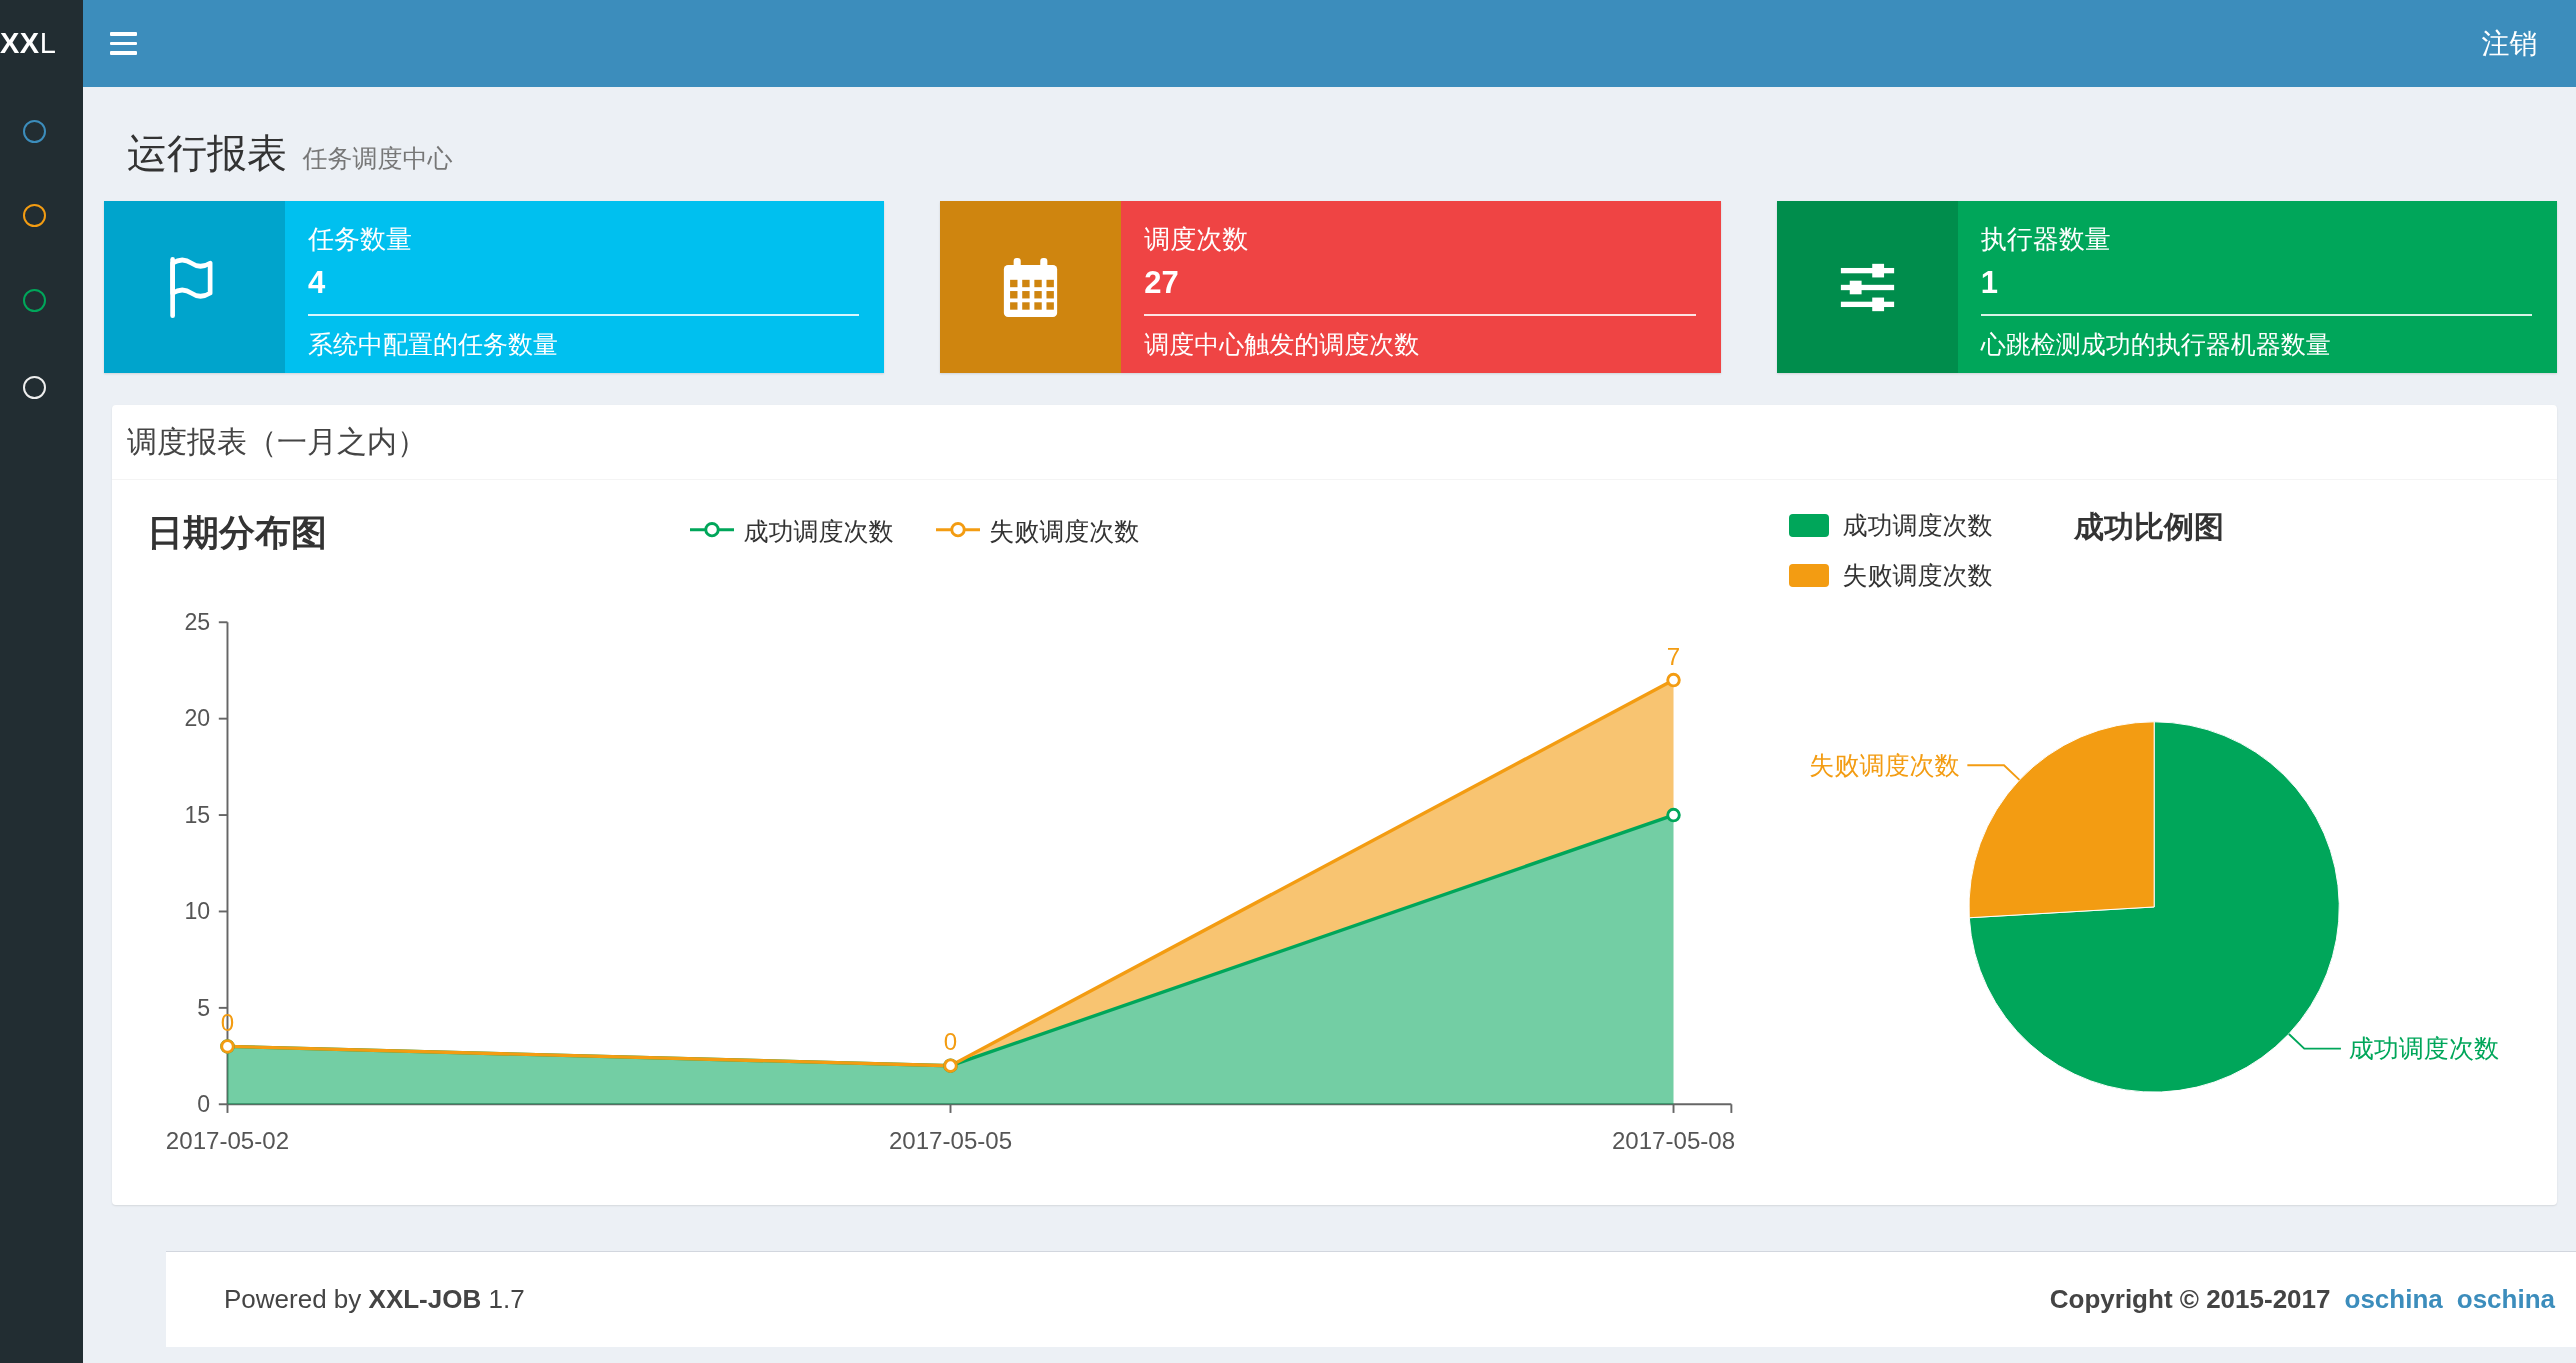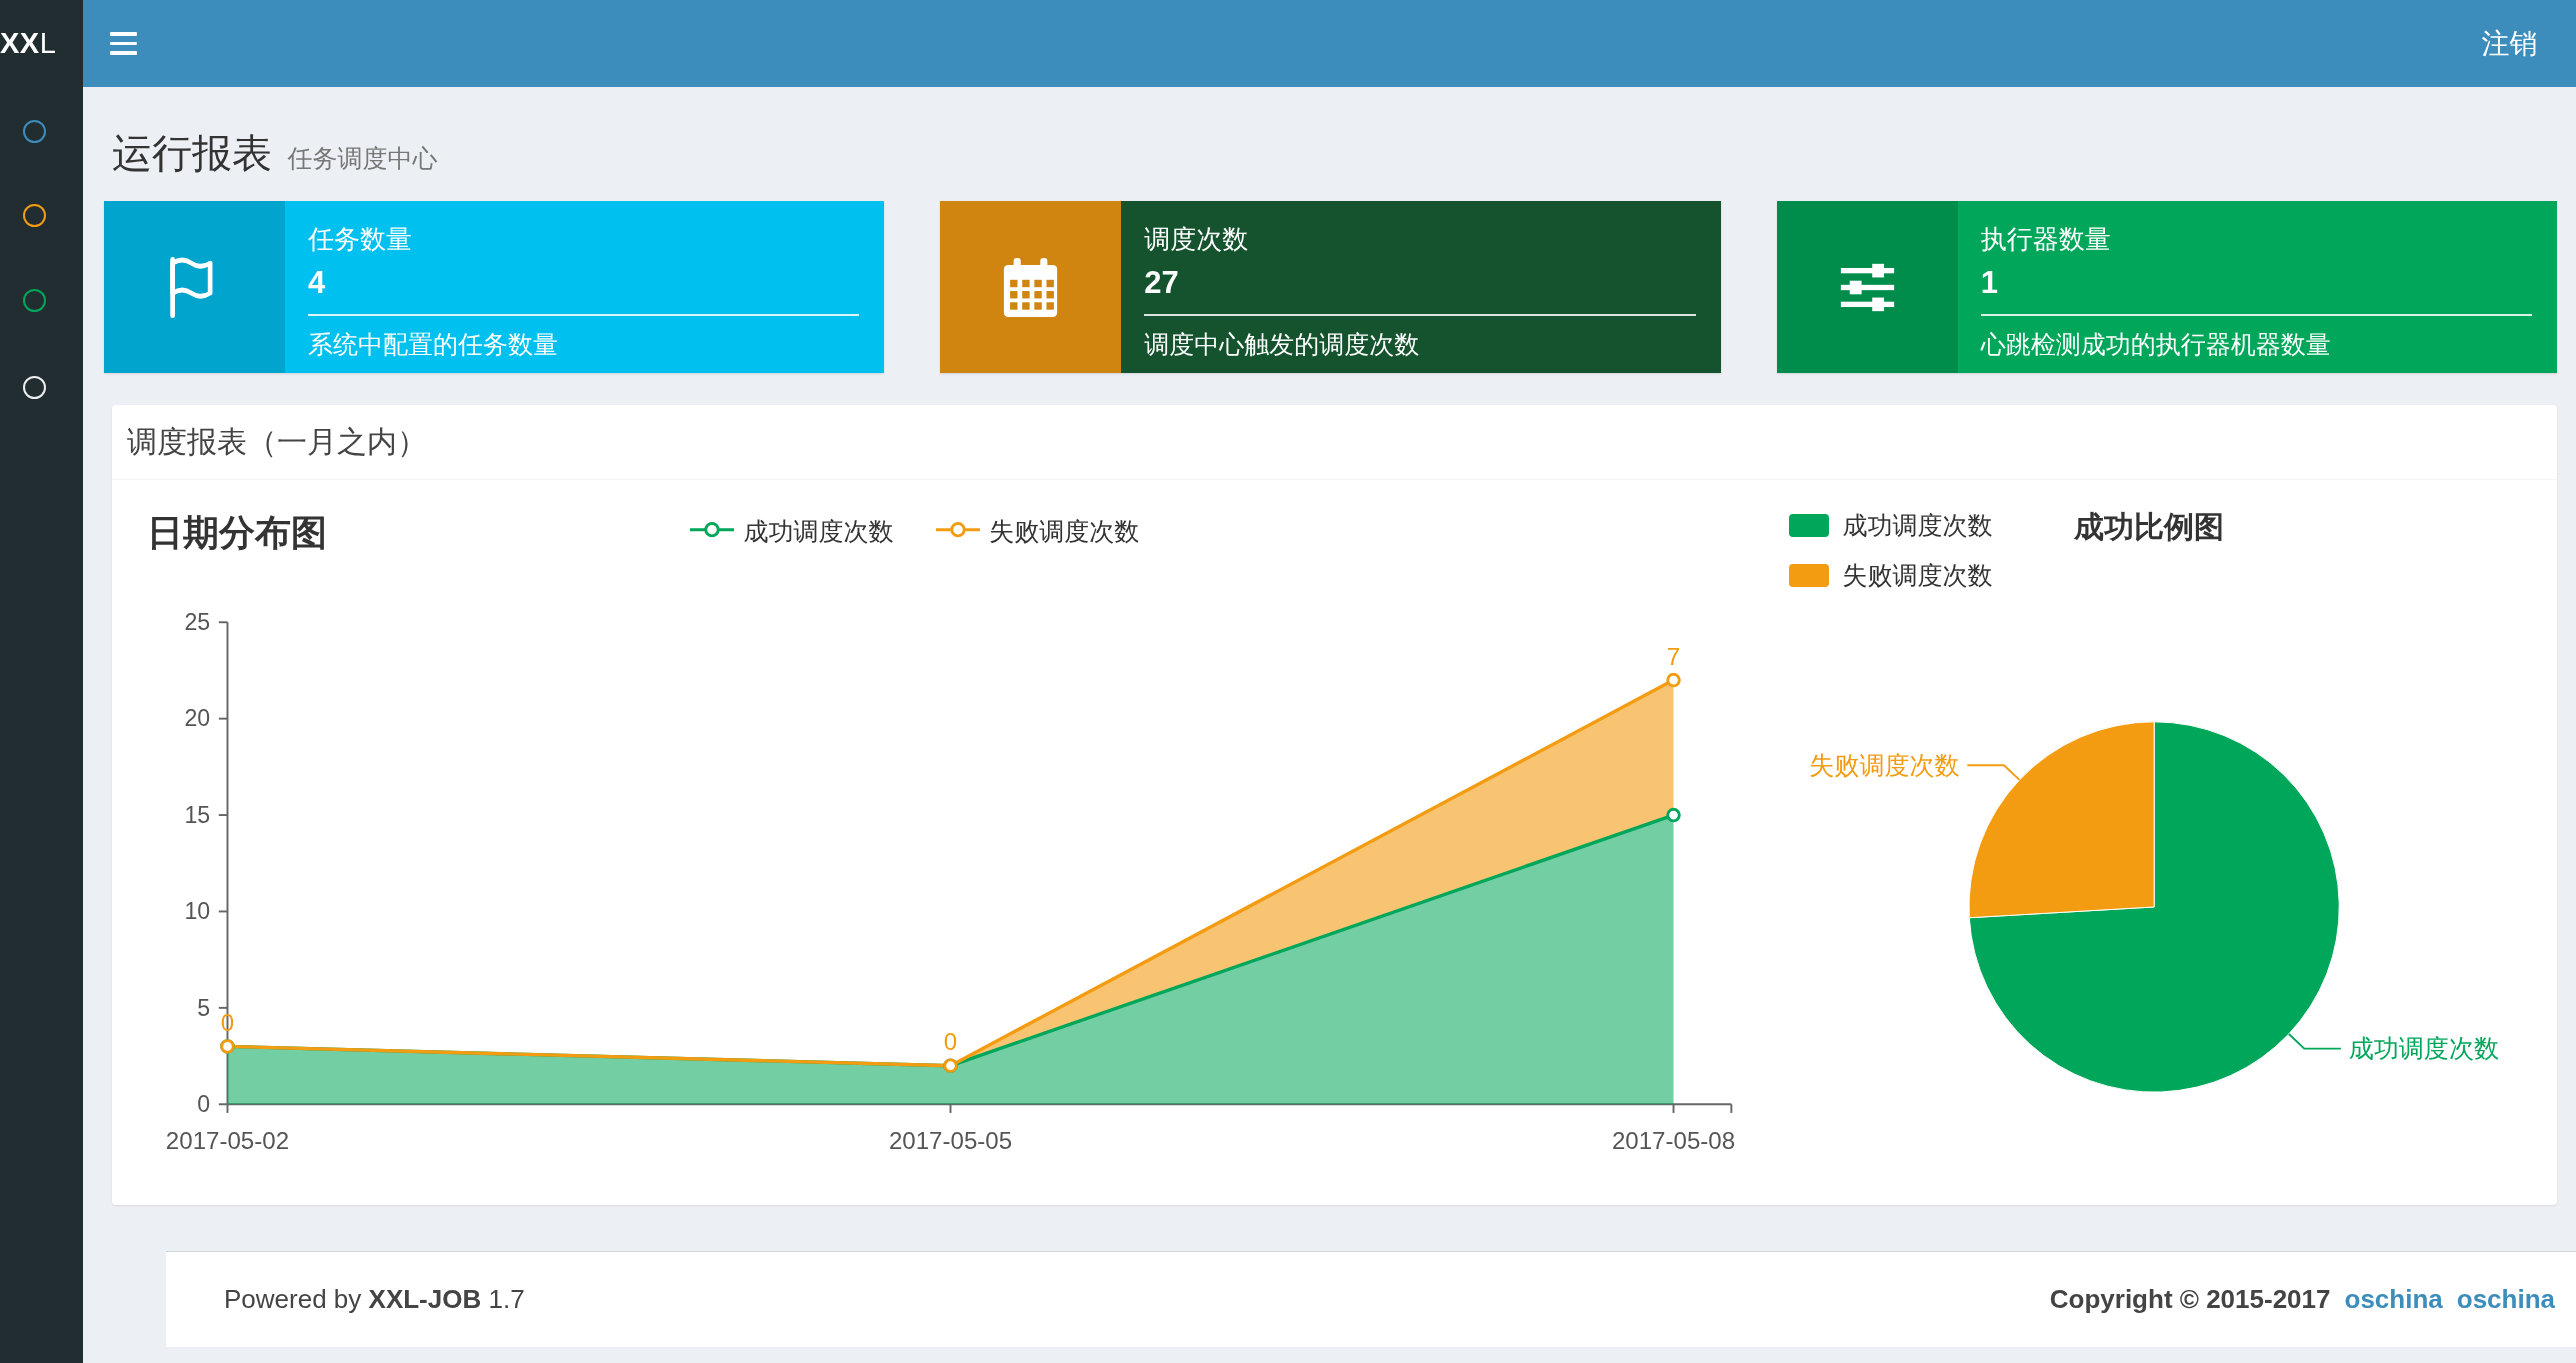--- a/index.html
+++ b/index.html
@@ -28,21 +28,21 @@
   .logout { position: absolute; right: 29px; top: 0; height: 87px; display: flex; align-items: center;
     color: #fff; font-size: 28px; text-decoration: none; padding: 0 9.6px; }
 
   
   .sidebar { position: absolute; left: 0; top: 87px; width: 83px; bottom: 0; background: #222d32; z-index: 4; }
   .side-dot { position: absolute; left: 23px; width: 23px; height: 23px; border-radius: 50%;
     border: 2.9px solid #fff; background: transparent; }
 
   
   .content { position: absolute; left: 83px; top: 87px; right: 0; bottom: 0; }
-  .content-header { padding: 39px 29px 0 29px; display: flex; align-items: baseline; }
+  .content-header { padding: 39px 29px 0 44px; display: flex; align-items: baseline; }
   .page-title { font-size: 40px; font-weight: 500; color: #333; }
   .page-subtitle { font-size: 25px; color: #777; margin-left: 15.4px; font-weight: normal; }
 
   
   .info-row { position: absolute; left: 21px; right: 19px; top: 114px; display: flex; gap: 56px; }
   .info-box { flex: 1; height: 172px; display: flex; color: #fff; box-shadow: 0 1px 1.9px rgba(0,0,0,0.12); }
   .info-icon { width: 181px; display: flex; align-items: center; justify-content: center; flex: none; }
   .info-content { flex: 1; padding: 21px 25px 0 23px; min-width: 0; }
   .info-label { font-size: 26px; }
   .info-value { font-size: 31px; font-weight: bold; margin-top: 7.7px; }
@@ -113,21 +113,21 @@
         </svg>
       </div>
       <div class="info-content" data-interactable="false">
         <div class="info-label" data-interactable="false">任务数量</div>
         <div class="info-value" data-interactable="false">4</div>
         <div class="info-divider" data-interactable="false"></div>
         <div class="info-desc" data-interactable="false">系统中配置的任务数量</div>
       </div>
     </div>
 
-    <div class="info-box" data-interactable="false" style="background-color: #14532d;">
+    <div class="info-box" data-interactable="false" style="background-color: #ef4444;">
       <div class="info-icon" data-interactable="false" style="background-color: rgb(207, 133, 15); color: rgb(207, 133, 15);">
         <svg width="71" height="71" viewBox="0 0 24 24">
           <rect x="6.3" y="2" width="2.4" height="4.5" rx="1" fill="#fff"></rect>
           <rect x="15.3" y="2" width="2.4" height="4.5" rx="1" fill="#fff"></rect>
           <rect x="3" y="4.4" width="18" height="17.6" rx="1.4" fill="#fff"></rect>
           <rect x="5.1" y="9.4" width="2.5" height="2.5" fill="currentColor"></rect>
           <rect x="9.2" y="9.4" width="2.5" height="2.5" fill="currentColor"></rect>
           <rect x="13.3" y="9.4" width="2.5" height="2.5" fill="currentColor"></rect>
           <rect x="17.4" y="9.4" width="2.5" height="2.5" fill="currentColor"></rect>
           <rect x="5.1" y="13.2" width="2.5" height="2.5" fill="currentColor"></rect>

